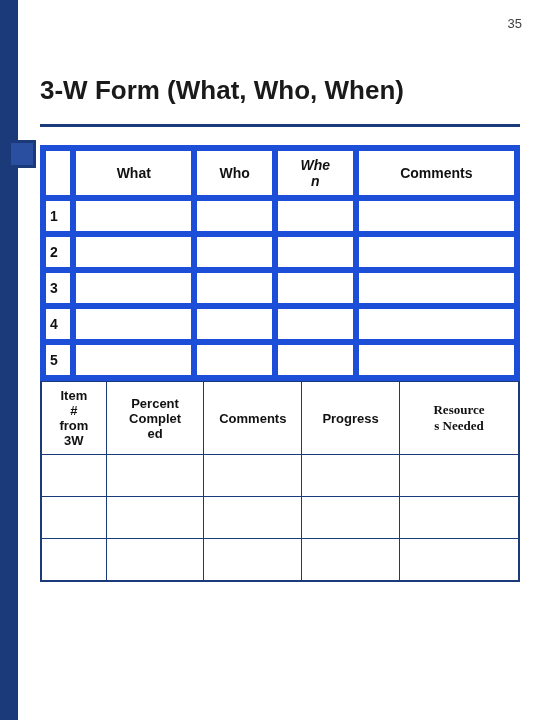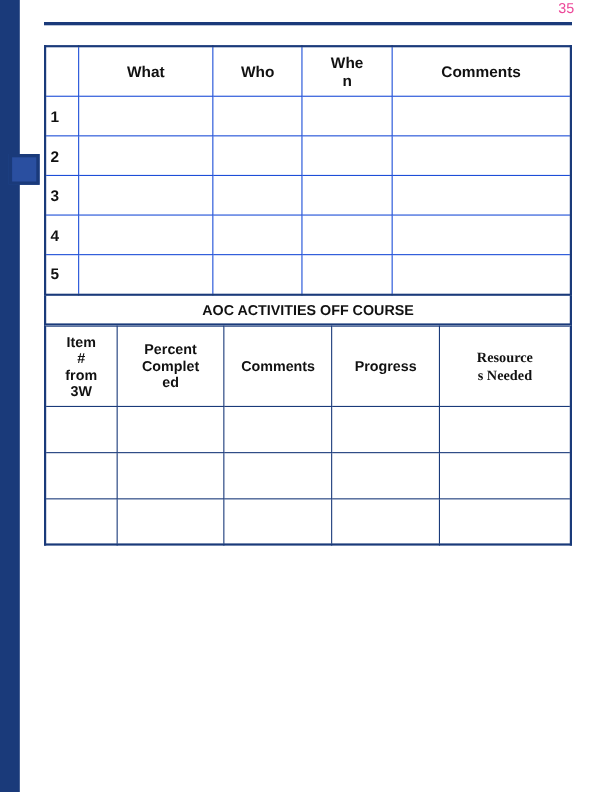--- a/index.html
+++ b/index.html
@@ -9,24 +9,24 @@
       background: #ffffff;
       font-family: Arial, sans-serif;
       font-size: 14px;
       overflow: hidden;
       position: relative;
     }
 
     
     #page-number {
       position: absolute;
-      top: 0;
+      top: 16px;
       right: 18px;
       font-size: 13px;
-      color: #ec4899;
+      color: #404040;
     }
 
     
     #left-bar {
       position: absolute;
       left: 0;
       top: 0;
       width: 18px;
       height: 720px;
       background: #1a3a7a;
@@ -72,42 +72,42 @@
 
     
     #three-w-table {
       width: 100%;
       border-collapse: collapse;
       border: 2px solid #1a3a7a;
       margin-bottom: 0;
     }
 
     #three-w-table th, #three-w-table td {
-      border: 1px solid #1d4ed8;
+      border: 6px solid #1d4ed8;
       padding: 6px 4px;
       vertical-align: middle;
     }
 
     #three-w-table th {
       background: #fff;
       font-weight: bold;
       font-size: 14px;
       color: #111;
     }
 
     #three-w-table .row-num {
       font-weight: bold;
       font-size: 14px;
       color: #111;
       width: 30px;
     }
 
     .col-what { width: 120px; }
     .col-who  { width: 80px; }
-    .col-when { width: 80px; }
+    .col-when { width: 80px; font-style: italic; }
     .col-comments { width: 160px; margin-left: 20px; }
 
     #three-w-table tbody tr td {
       height: 36px;
     }
 
     
     #aoc-label {
       width: 100%;
       text-align: center;
@@ -157,20 +157,21 @@
 <body>
 
 <div id="left-bar"></div>
 
 <div id="blue-square"></div>
 
 <div id="page-number">35</div>
 
 <div id="content">
 
+  <div id="title">3-W Form (What, Who, When)</div>
   <div id="title-rule"></div>
 
   <table id="three-w-table">
     <thead>
       <tr>
         <th class="row-num"></th>
         <th class="col-what">What</th>
         <th class="col-who">Who</th>
         <th class="col-when">Whe<br>n</th>
         <th class="col-comments">Comments</th>
@@ -208,21 +209,20 @@
       <tr>
         <td class="row-num">5</td>
         <td></td>
         <td></td>
         <td></td>
         <td></td>
       </tr>
     </tbody>
   </table>
 
-  <div id="aoc-label">AOC ACTIVITIES OFF COURSE</div>
 
   <table id="aoc-table">
     <thead>
       <tr>
         <th class="col-item">Item<br>#<br>from<br>3W</th>
         <th class="col-percent">Percent<br>Complet<br>ed</th>
         <th class="col-progress">Comments</th>
         <th class="col-obstacles">Progress</th>
         <th class="col-resources">Resource<br>s Needed</th>
       </tr>

